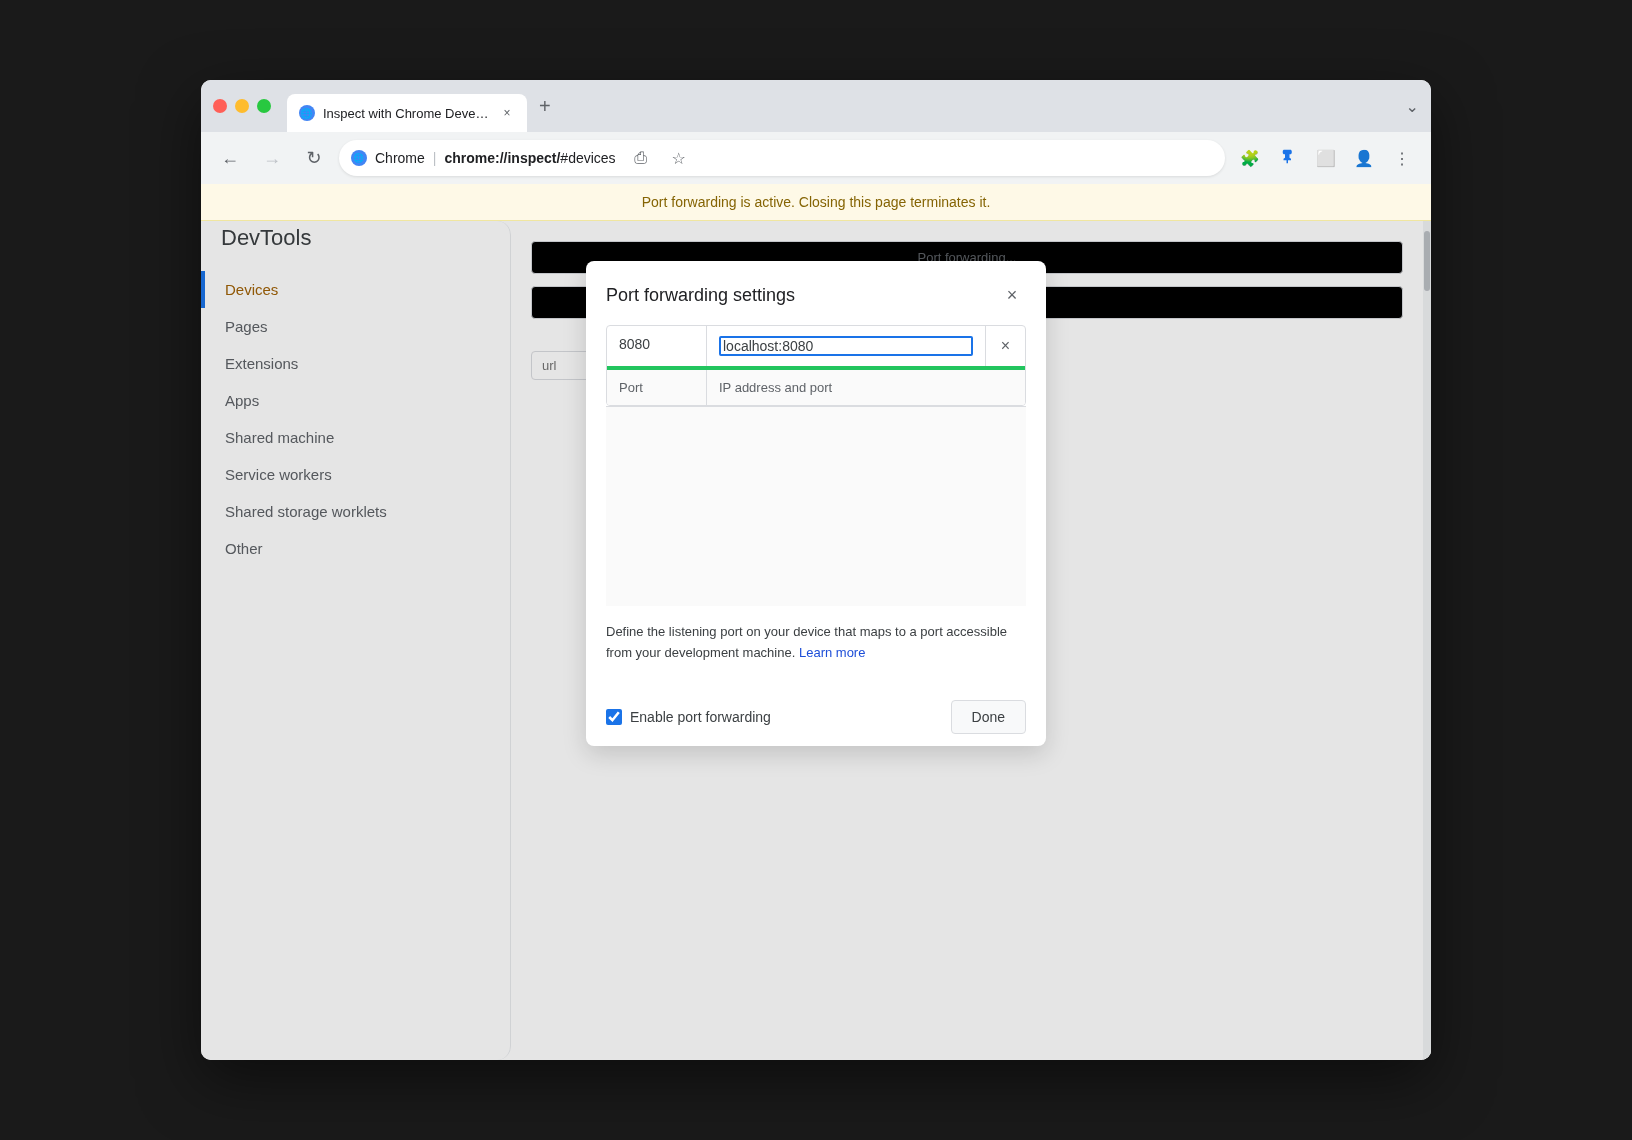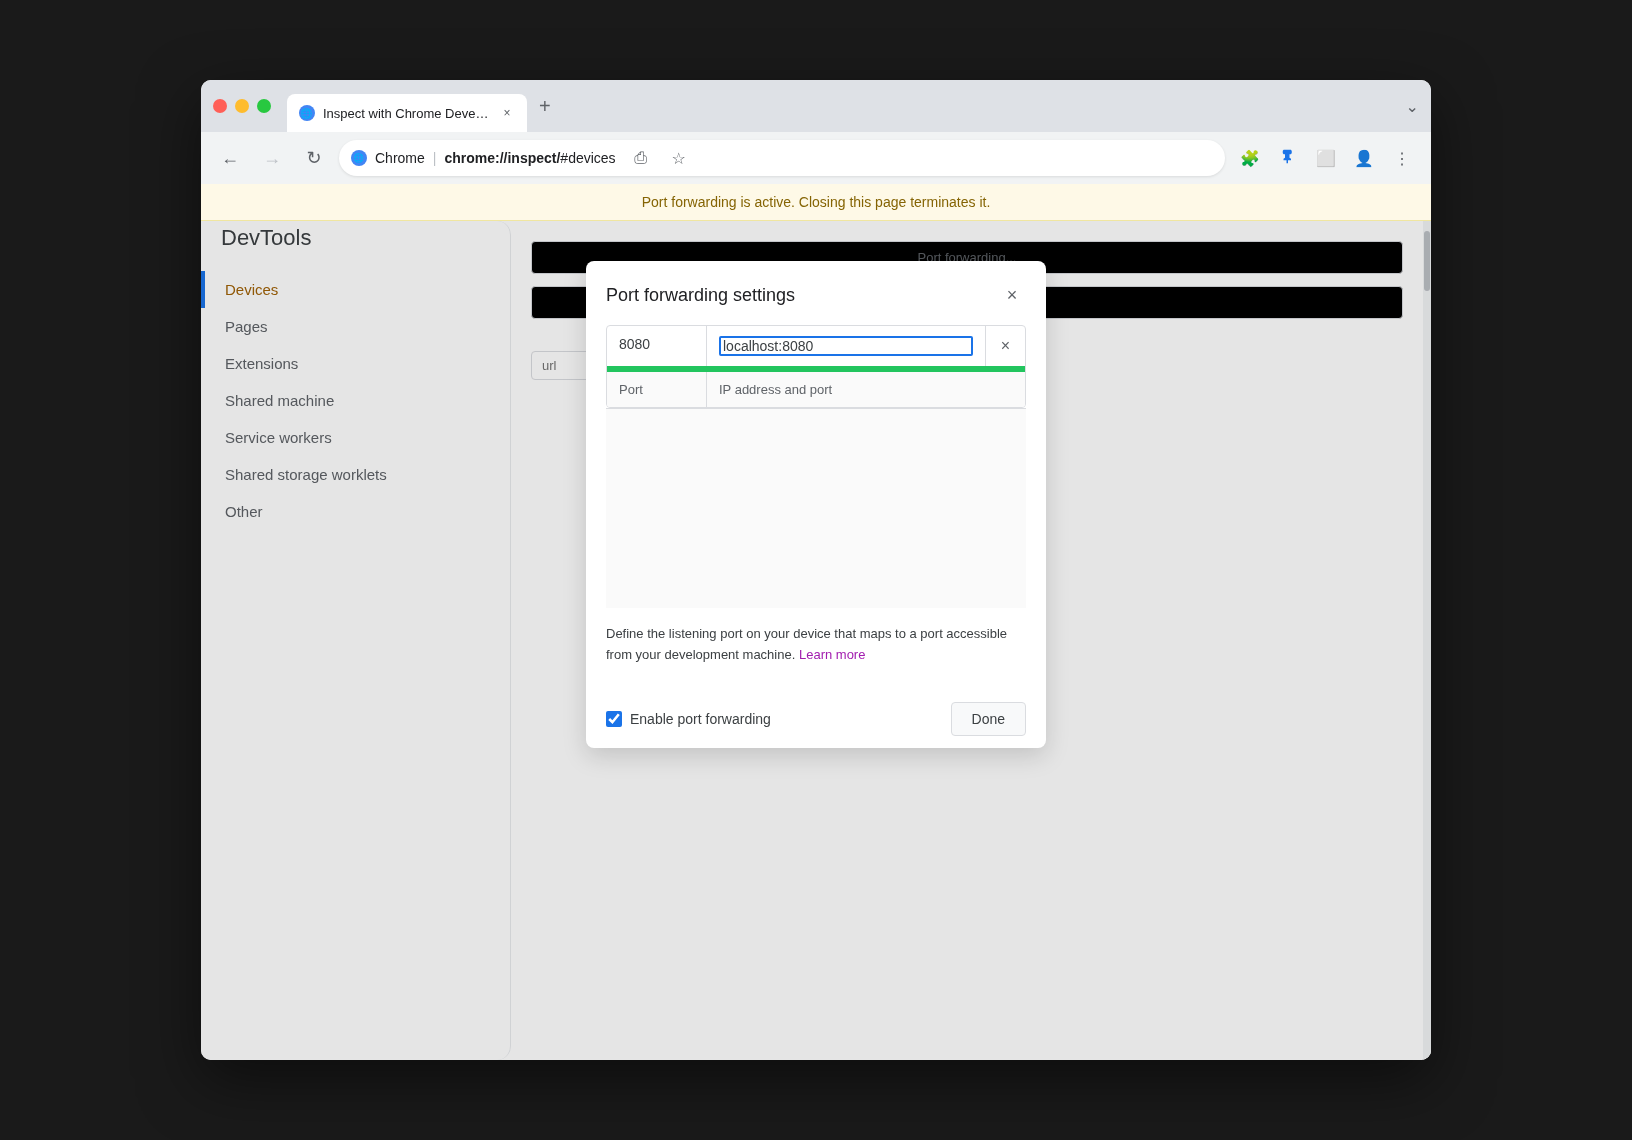--- a/index.html
+++ b/index.html
@@ -424,21 +424,21 @@
     .pf-table {
       width: 100%;
       border-collapse: collapse;
       border: 1px solid #dadce0;
       border-radius: 4px;
       overflow: hidden;
     }
 
     .pf-row {
       display: flex;
-      border-bottom: 6px solid #22c55e;
+      border-bottom: 4px solid #22c55e;
     }
 
     .pf-row:last-child {
       border-bottom: none;
     }
 
     .pf-cell-port {
       width: 100px;
       padding: 10px 12px;
       font-size: 14px;
@@ -510,21 +510,21 @@
     }
 
     .description-text {
       padding: 16px 0 8px;
       font-size: 13px;
       color: #3c4043;
       line-height: 1.6;
     }
 
     .learn-more {
-      color: #a21caf;
+      color: #1d4ed8;
       text-decoration: none;
     }
 
     .modal-footer {
       padding: 12px 20px;
       display: flex;
       align-items: center;
       gap: 12px;
     }
 
@@ -615,20 +615,23 @@
     <div class="sidebar">
       <div class="sidebar-title">DevTools</div>
       <div class="sidebar-item active">
         <span>Devices</span>
       </div>
       <div class="sidebar-item">
         <span>Pages</span>
       </div>
       <div class="sidebar-item">
         <span>Extensions</span>
+      </div>
+      <div class="sidebar-item">
+        <span>Apps</span>
       </div>
       <div class="sidebar-item">
         <span>Shared machine</span>
       </div>
       <div class="sidebar-item">
         <span>Service workers</span>
       </div>
       <div class="sidebar-item">
         <span>Shared storage worklets</span>
       </div>

